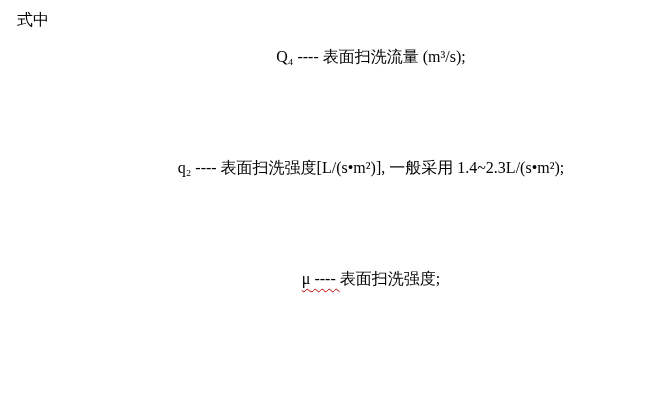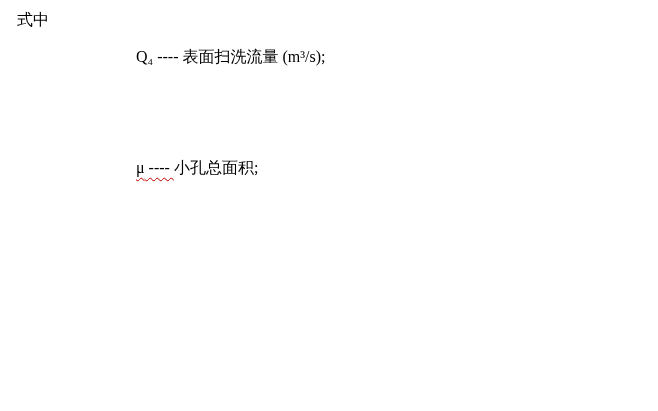--- a/index.html
+++ b/index.html
@@ -13,21 +13,21 @@
   }
   .doc { position: relative; width: 658px; height: 411px; }
 
   
   .terms { position: relative; padding-top: 1px; }
   .intro-label {
     position: absolute; left: 17px; top: 1px;
     line-height: 37px; white-space: pre;
   }
   .term-row {
-    line-height: 37px; padding-left: 112px; white-space: pre;
+    line-height: 37px; padding-left: 60px; white-space: pre; text-align: center;
   }
   .squiggle {
     text-decoration-line: underline;
     text-decoration-style: wavy;
     text-decoration-color: #c00000;
     text-decoration-thickness: 1px;
     text-underline-offset: 4px;
   }
 </style>
 </head>
@@ -35,21 +35,24 @@
 
 <div class="doc">
 
   <div class="terms">
     <span class="intro-label">式中</span>
 
     <div class="term-row">
       <span>Q₄</span><span> ---- </span><span>表面扫洗流量 (m³/s);</span>
     </div>
 
+    <div class="term-row">
+      <span>q₂</span><span> ---- </span><span>表面扫洗强度[L/(s•m²)], 一般采用 1.4~2.3L/(s•m²);</span>
+    </div>
 
 
     <div class="term-row">
-      <span class="squiggle"><span>μ</span><span> ---- </span></span><span>小孔总面积;</span>
+      <span class="squiggle"><span>μ</span><span> ---- </span></span><span>表面扫洗强度;</span>
     </div>
 
   </div>
 
 </div>
 
 </body></html>

